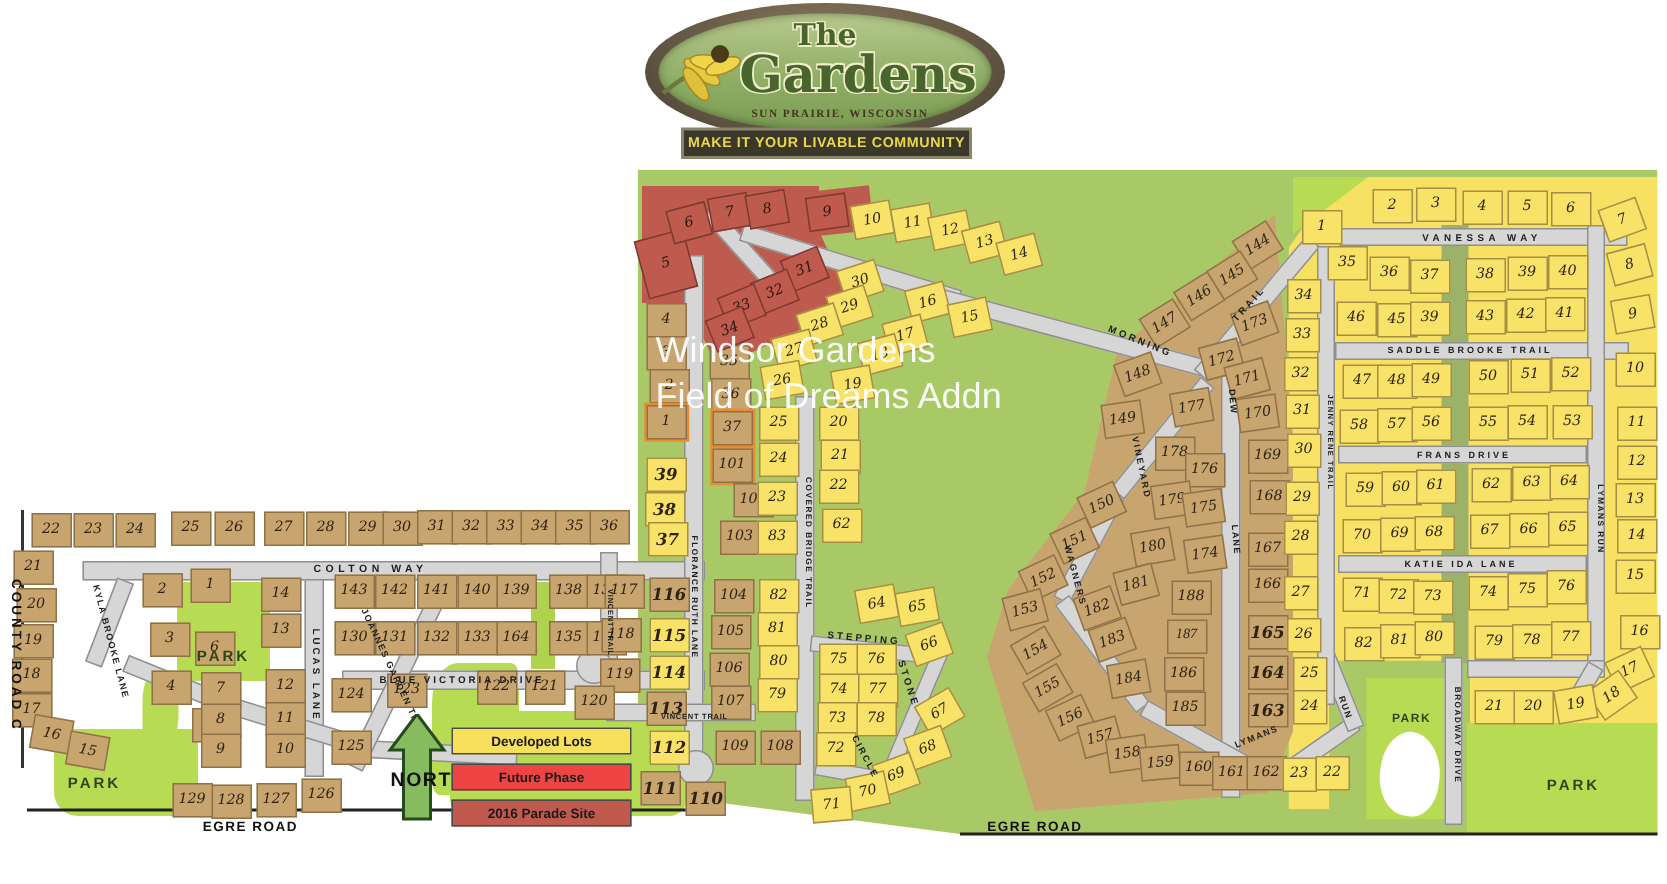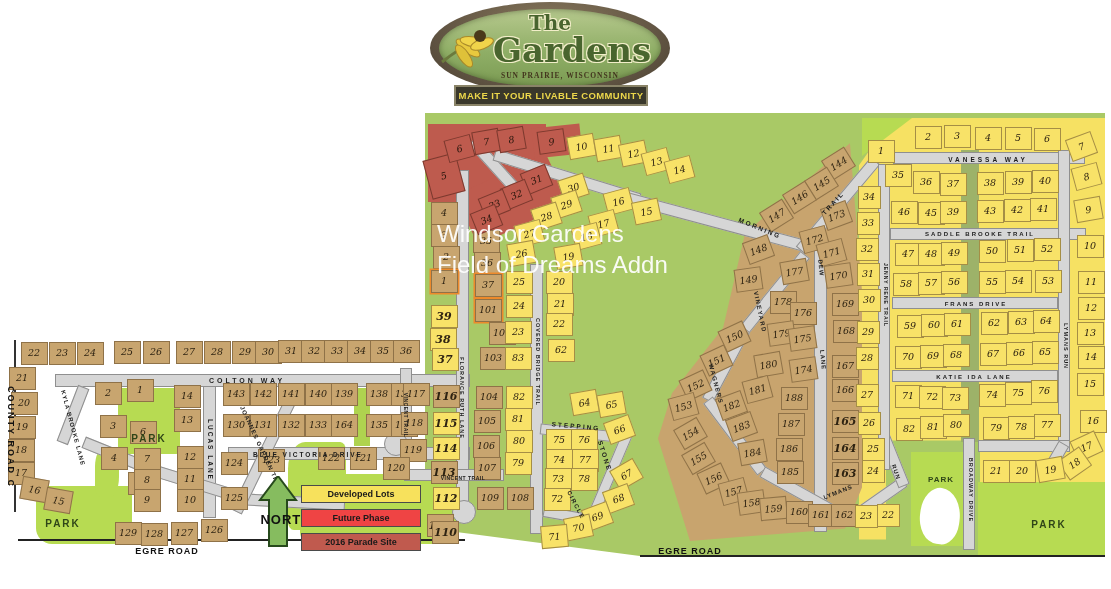--- a/index.html
+++ b/index.html
@@ -178,21 +178,21 @@
       <div class="lot f" style="left: 114.5px; top: 521.5px; width: 27px; height: 23px;">129</div>
       <div class="lot d b" style="left: 430.5px; top: 304.5px; width: 27px; height: 23px;">39</div>
       <div class="lot d b" style="left: 429.5px; top: 327.5px; width: 27px; height: 23px;">38</div>
       <div class="lot d b" style="left: 431.5px; top: 347.5px; width: 27px; height: 23px;">37</div>
       <div class="lot f b" style="left: 432.5px; top: 384.5px; width: 27px; height: 23px;">116</div>
       <div class="lot d b" style="left: 432.5px; top: 411.5px; width: 27px; height: 23px;">115</div>
       <div class="lot d b" style="left: 432.5px; top: 436.5px; width: 27px; height: 23px;">114</div>
       <div class="lot f b" style="left: 430.5px; top: 460.5px; width: 27px; height: 23px;">113</div>
       <div class="lot d b" style="left: 432.5px; top: 486.5px; width: 27px; height: 23px; text-align: right;">112</div>
       <div class="lot f b" style="left: 426.5px; top: 513.5px; width: 27px; height: 23px;">111</div>
-      <div class="lot f b" style="left: 432px; top: 520.5px; width: 27px; height: 23px;">110</div>
+      <div class="lot f b" style="left: 457px; top: 520.5px; width: 27px; height: 23px;">110</div>
       <div class="lot f" style="left: 430.5px; top: 201.5px; width: 27px; height: 23px;">4</div>
       <div class="lot f" style="left: 430.5px; top: 223.5px; width: 27px; height: 23px;">3</div>
       <div class="lot f" style="left: 432.5px; top: 245.5px; width: 27px; height: 23px;">2</div>
       <div class="lot f hl" style="left: 430.5px; top: 269.5px; width: 27px; height: 23px;">1</div>
       <div class="lot f" style="left: 472.5px; top: 229.5px; width: 27px; height: 23px;">35</div>
       <div class="lot f" style="left: 473.5px; top: 251.5px; width: 27px; height: 23px;">36</div>
       <div class="lot f hl" style="left: 474.5px; top: 273.5px; width: 27px; height: 23px;">37</div>
       <div class="lot f hl" style="left: 474.5px; top: 298.5px; width: 27px; height: 23px;">101</div>
       <div class="lot f" style="left: 476.5px; top: 321.5px; width: 27px; height: 23px; margin-left: 12px;">102</div>
       <div class="lot f" style="left: 479.5px; top: 346.5px; width: 27px; height: 23px;">103</div>
@@ -271,21 +271,21 @@
       <div class="lot f" style="left: 720.5px; top: 324.5px; width: 27px; height: 23px; transform: rotate(-25deg);">150</div>
       <div class="lot f" style="left: 702.5px; top: 348.5px; width: 27px; height: 23px; transform: rotate(-25deg);">151</div>
       <div class="lot f" style="left: 754.5px; top: 352.5px; width: 27px; height: 23px; transform: rotate(-10deg);">180</div>
       <div class="lot f" style="left: 789.5px; top: 357.5px; width: 27px; height: 23px; transform: rotate(-8deg);">174</div>
       <div class="lot f" style="left: 681.5px; top: 373.5px; width: 27px; height: 23px; transform: rotate(-25deg);">152</div>
       <div class="lot f" style="left: 743.5px; top: 377.5px; width: 27px; height: 23px; transform: rotate(-15deg);">181</div>
       <div class="lot f" style="left: 780.5px; top: 386.5px; width: 27px; height: 23px;">188</div>
       <div class="lot f" style="left: 669.5px; top: 394.5px; width: 27px; height: 23px; transform: rotate(-15deg);">153</div>
       <div class="lot f" style="left: 717.5px; top: 393.5px; width: 27px; height: 23px; transform: rotate(-20deg);">182</div>
       <div class="lot f" style="left: 727.5px; top: 414.5px; width: 27px; height: 23px; transform: rotate(-20deg);">183</div>
-      <div class="lot f" style="left: 777.5px; top: 412.5px; width: 27px; height: 23px;">187</div>
+      <div class="lot f" style="left: 777.5px; top: 412.5px; width: 27px; height: 23px; font-family: Liberation Serif, serif;">187</div>
       <div class="lot f" style="left: 676.5px; top: 421.5px; width: 27px; height: 23px; transform: rotate(-30deg);">154</div>
       <div class="lot f" style="left: 738.5px; top: 440.5px; width: 27px; height: 23px; transform: rotate(-10deg);">184</div>
       <div class="lot f" style="left: 775.5px; top: 437.5px; width: 27px; height: 23px;">186</div>
       <div class="lot f" style="left: 776.5px; top: 460.5px; width: 27px; height: 23px;">185</div>
       <div class="lot f" style="left: 684.5px; top: 446.5px; width: 27px; height: 23px; transform: rotate(-30deg);">155</div>
       <div class="lot f" style="left: 699.5px; top: 466.5px; width: 27px; height: 23px; transform: rotate(-25deg);">156</div>
       <div class="lot f" style="left: 719.5px; top: 479.5px; width: 27px; height: 23px; transform: rotate(-15deg);">157</div>
       <div class="lot f" style="left: 737.5px; top: 490.5px; width: 27px; height: 23px; transform: rotate(-8deg);">158</div>
       <div class="lot f" style="left: 759.5px; top: 496.5px; width: 27px; height: 23px; transform: rotate(-5deg);">159</div>
       <div class="lot f" style="left: 785.5px; top: 500.5px; width: 27px; height: 23px;">160</div>

